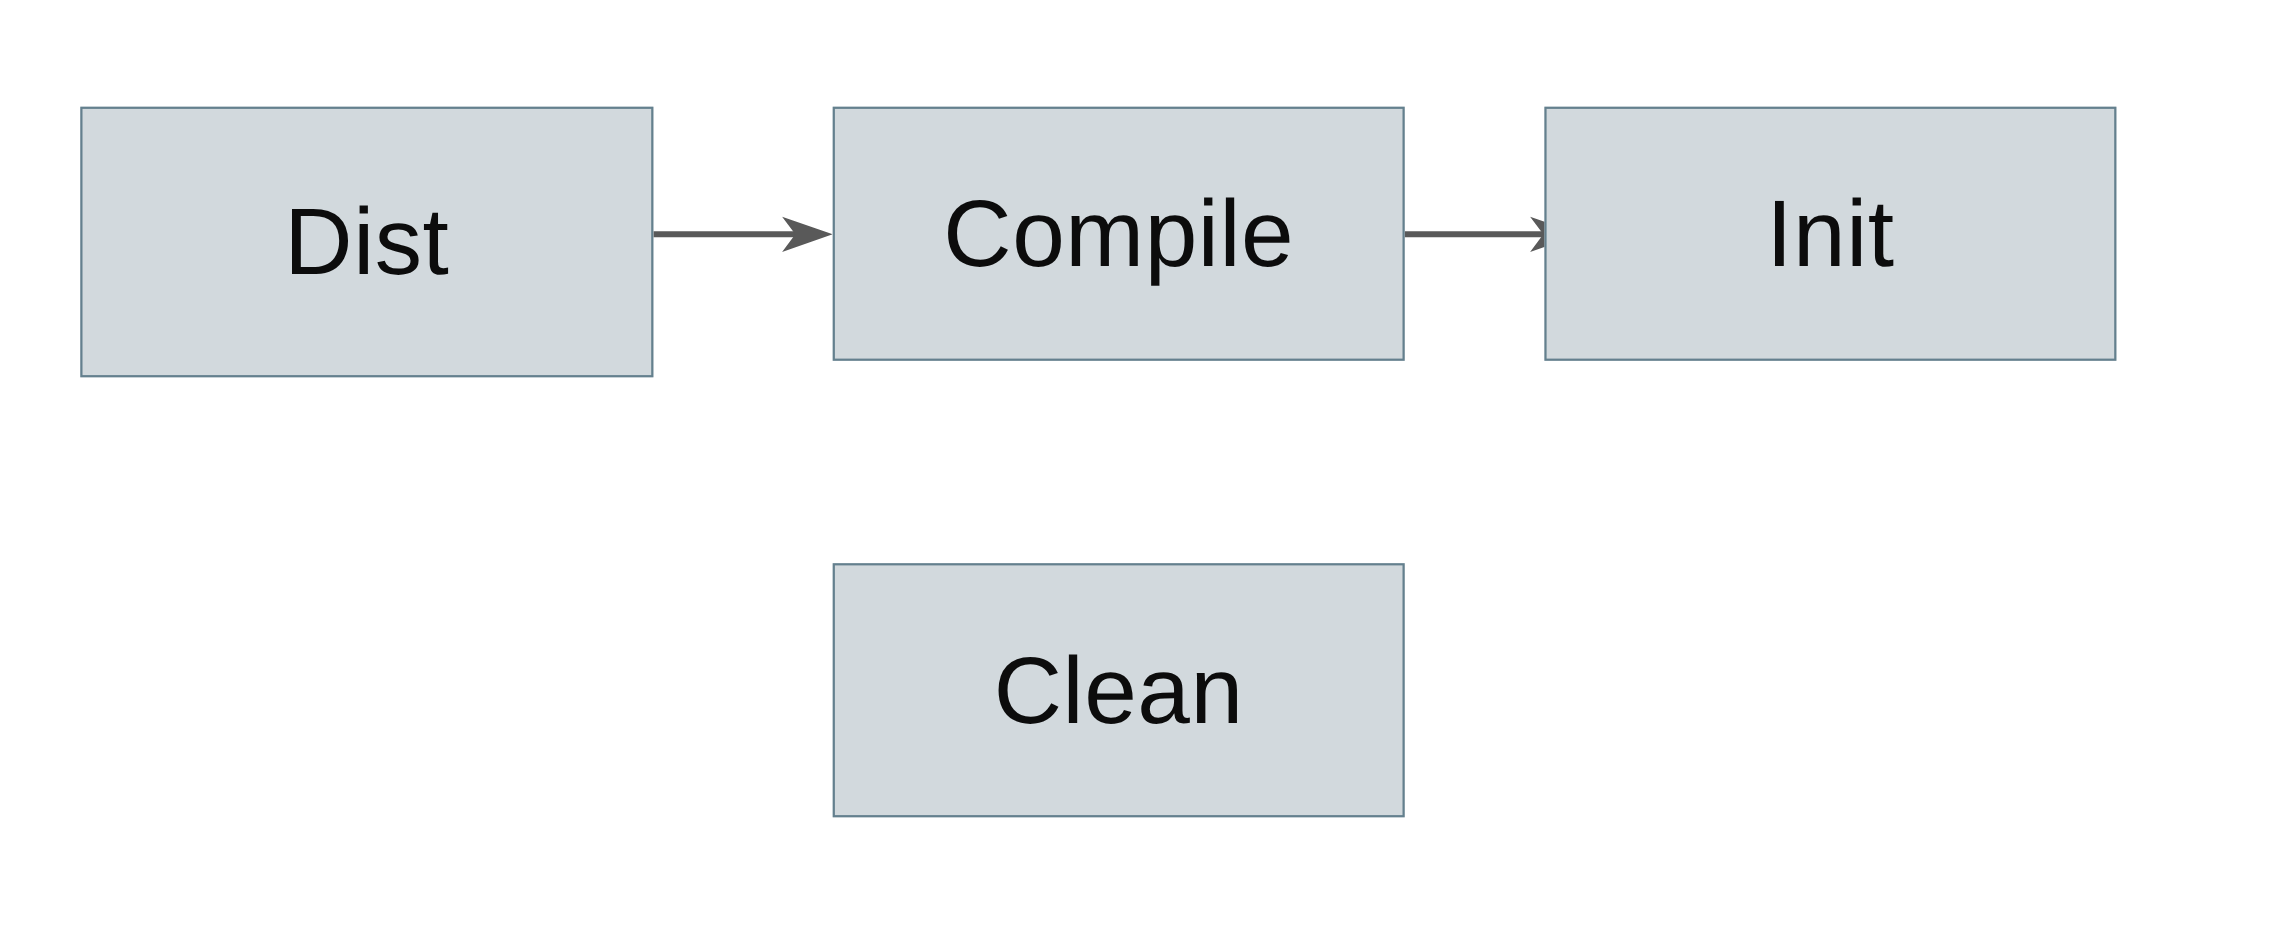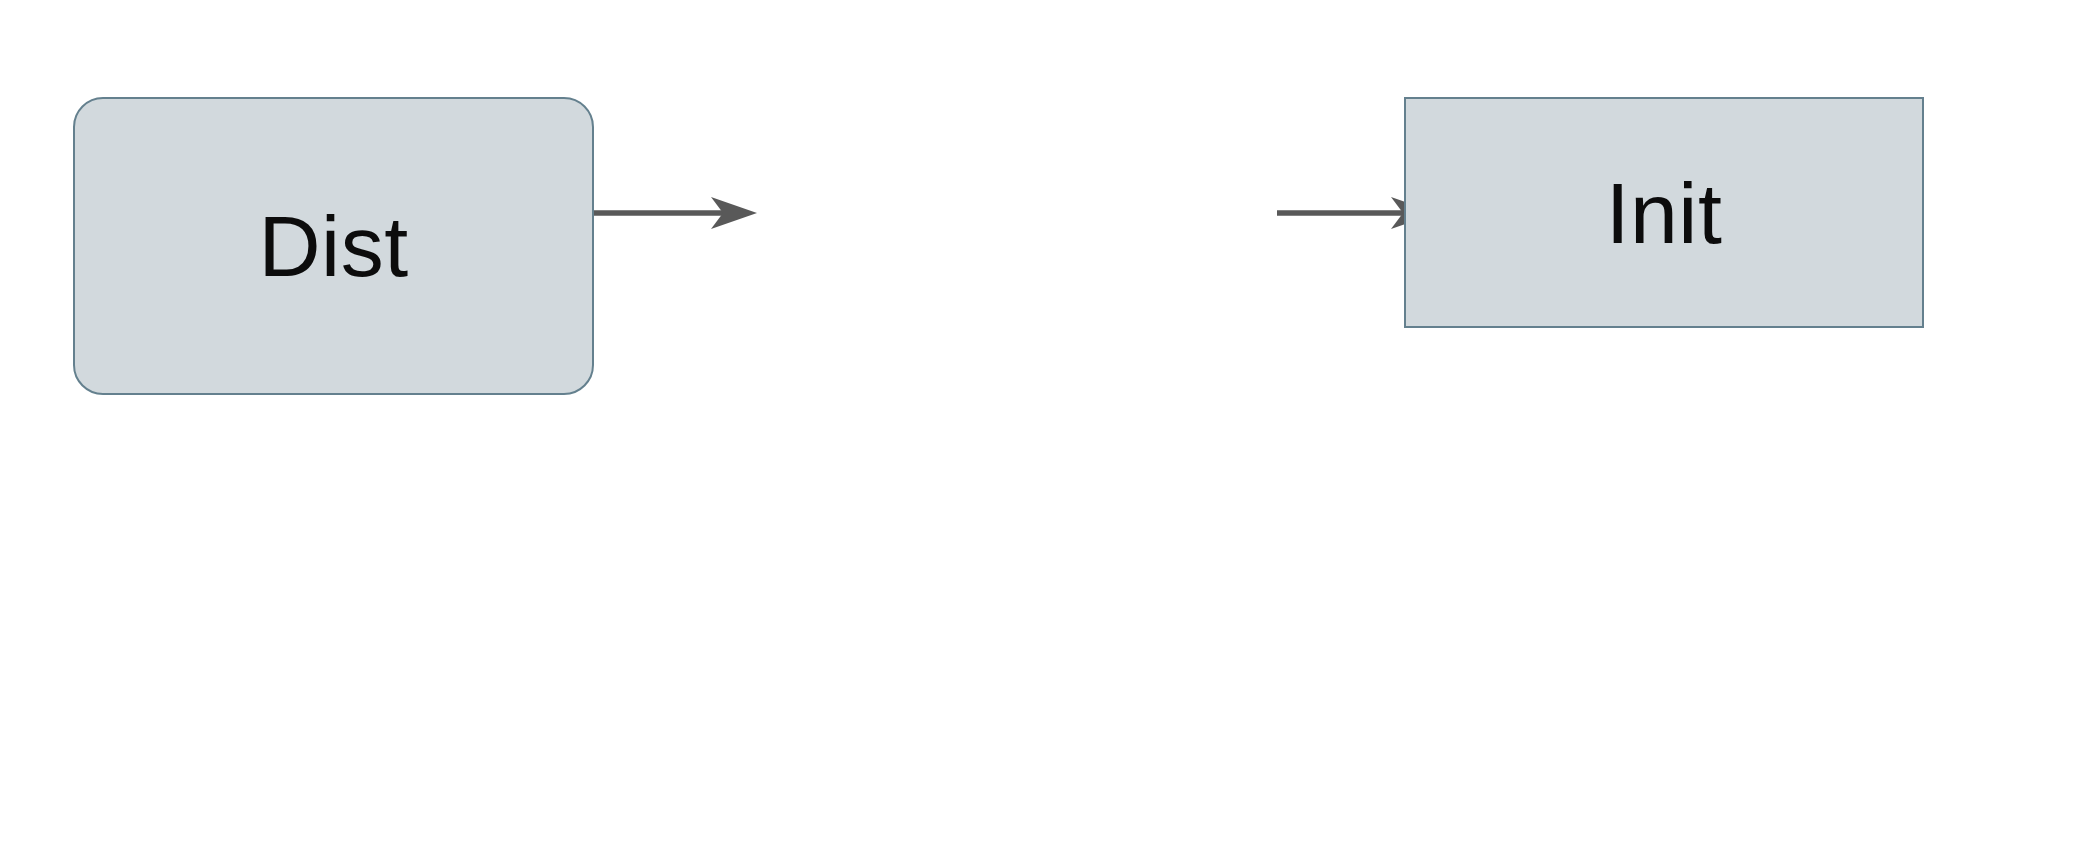--- a/index.html
+++ b/index.html
@@ -25,21 +25,21 @@
     justify-content: center;
   }
   .node .label {
     color: var(--text, #0c0c0c);
     font-size: 86px;
     line-height: 1;
     white-space: nowrap;
     letter-spacing: 0.5px;
   }
   
-  .node-dist    { left: 73px;   top: 97px;  width: 521px; height: 298px; border-radius: 30px; }
+  .node-dist    { left: 73px;   top: 97px;  width: 521px; height: 246px; }
   .node-compile { left: 757px;  top: 97px;  width: 520px; height: 231px; }
   .node-init    { left: 1404px; top: 97px;  width: 520px; height: 231px; }
   .node-clean   { left: 757px;  top: 512px; width: 520px; height: 231px; }
 
   .edge {
     position: absolute;
     top: 195px;
     height: 36px;
     color: var(--arrow, #595959);
   }
@@ -56,26 +56,32 @@
     <span class="label">Dist</span>
   </div>
 
   <div class="edge edge-1">
     <svg viewBox="0 0 163 36" aria-hidden="true">
       <line x1="0" y1="18" x2="132" y2="18" stroke="currentColor" stroke-width="5.5"></line>
       <polygon points="163,18 117,2 129,18 117,34" fill="currentColor"></polygon>
     </svg>
   </div>
 
+  <div class="node node-compile">
+    <span class="label">Compile</span>
+  </div>
 
   <div class="edge edge-2">
     <svg viewBox="0 0 160 36" aria-hidden="true">
       <line x1="0" y1="18" x2="129" y2="18" stroke="currentColor" stroke-width="5.5"></line>
       <polygon points="160,18 114,2 126,18 114,34" fill="currentColor"></polygon>
     </svg>
   </div>
 
   <div class="node node-init">
     <span class="label">Init</span>
   </div>
 
+  <div class="node node-clean">
+    <span class="label">Clean</span>
+  </div>
 
 </div>
 
 </body></html>

